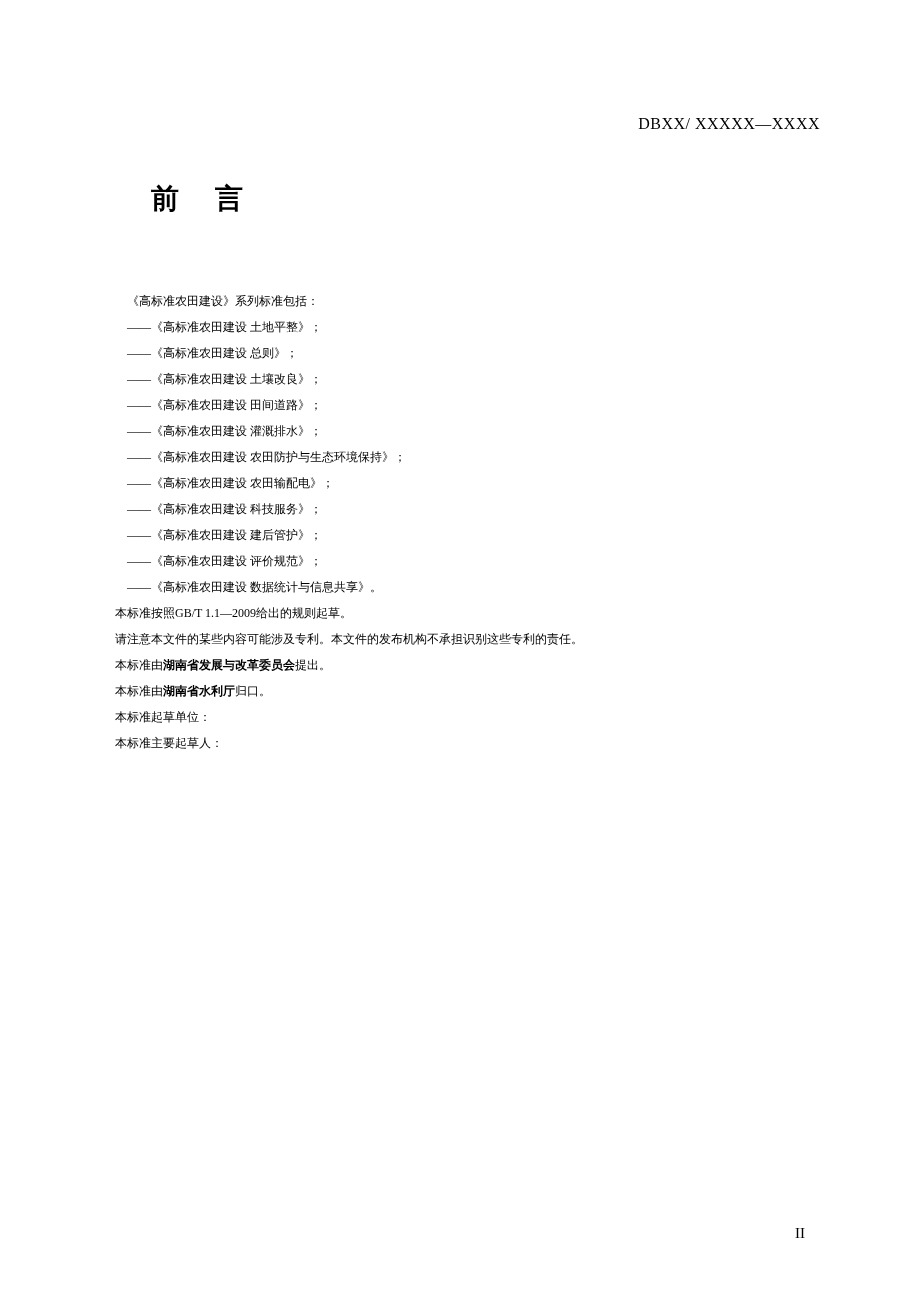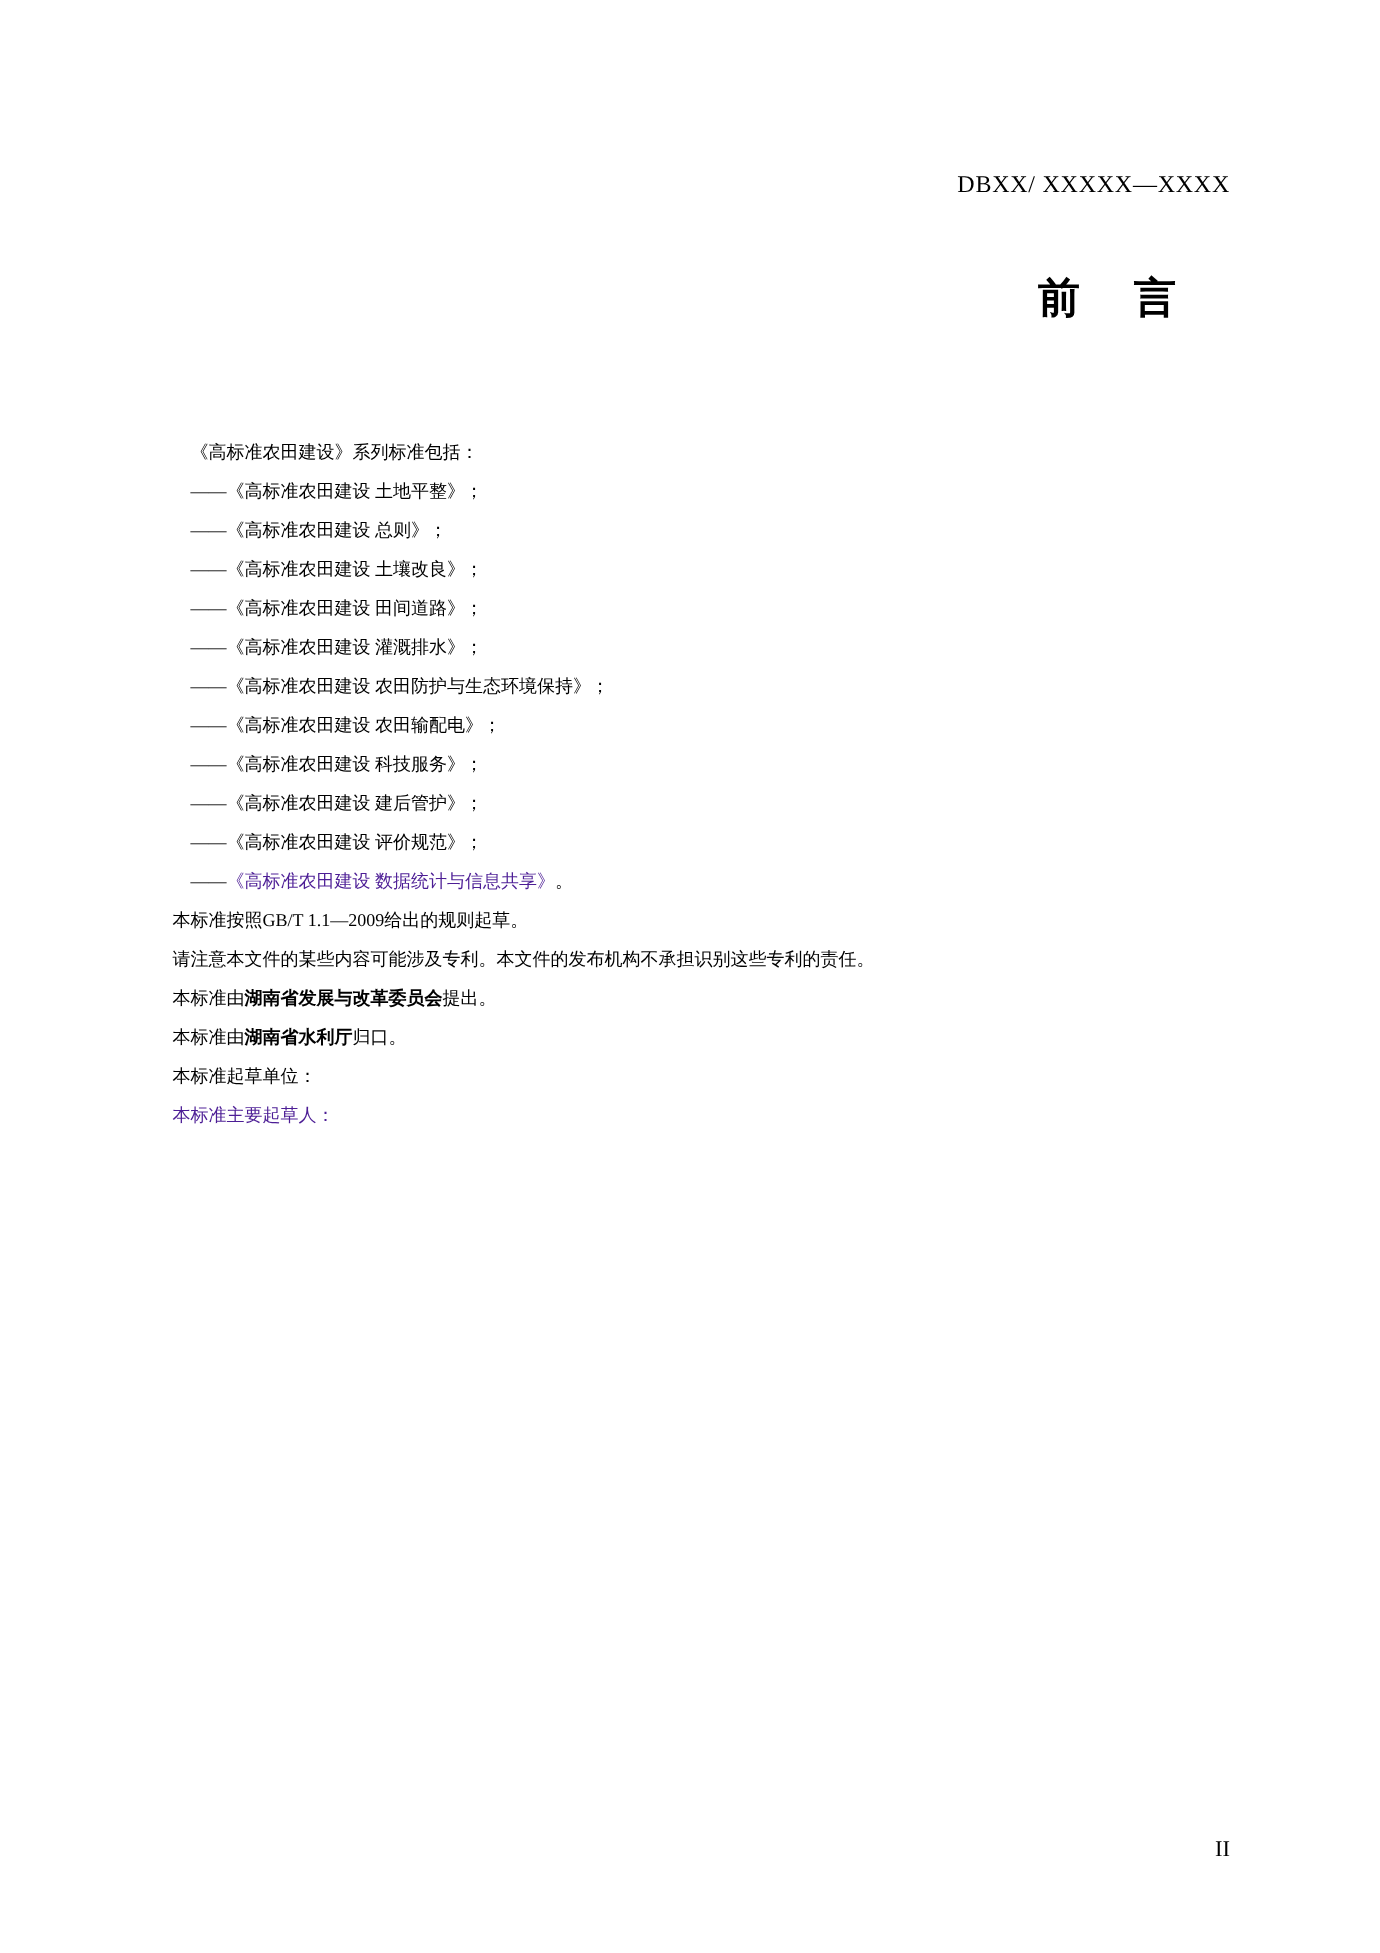--- a/index.html
+++ b/index.html
@@ -19,21 +19,21 @@
     }
     .header-code {
       position: absolute;
       top: 115px;
       right: 100px;
       font-size: 16px;
       font-family: "SimSun", serif;
       letter-spacing: 0.5px;
     }
     .title {
-      text-align: right;
+      text-align: left;
       font-size: 28px;
       font-family: "SimHei", "黑体", sans-serif;
       margin-top: 70px;
       margin-bottom: 70px;
       letter-spacing: 36px;
       padding-left: 36px;
     }
     .content {
       font-size: 12px;
       line-height: 26px;
@@ -41,33 +41,33 @@
     .intro-line {
       text-indent: 1em;
     }
     .list-item {
       text-indent: 1em;
     }
     .list-item-red {
       text-indent: 1em;
     }
     .red-text {
-      color: #4c1d95;
+      color: #000000;
     }
     .para {
       text-indent: 0;
     }
     .bold {
       font-weight: bold;
       font-family: Liberation Serif, serif;
     }
     .page-number {
       position: absolute;
       bottom: 60px;
-      right: 100px;
+      right: 115px;
       font-size: 15px;
       font-family: "Times New Roman", serif;
     }
   </style>
 </head>
 <body>
 
 <div class="page">
   <div class="header-code">DBXX/ XXXXX—XXXX</div>
 

